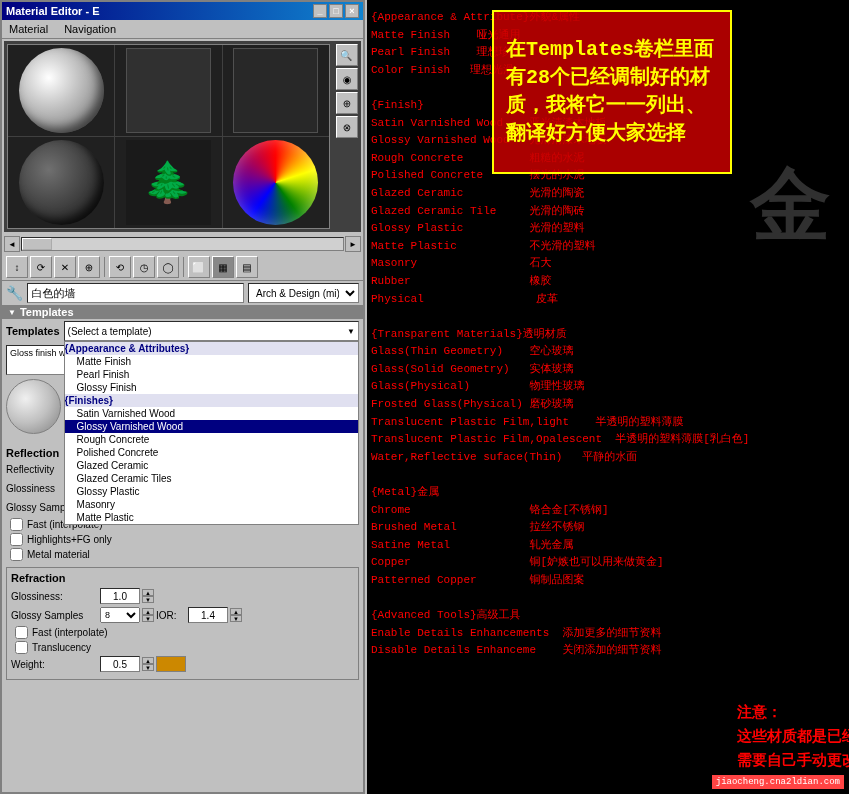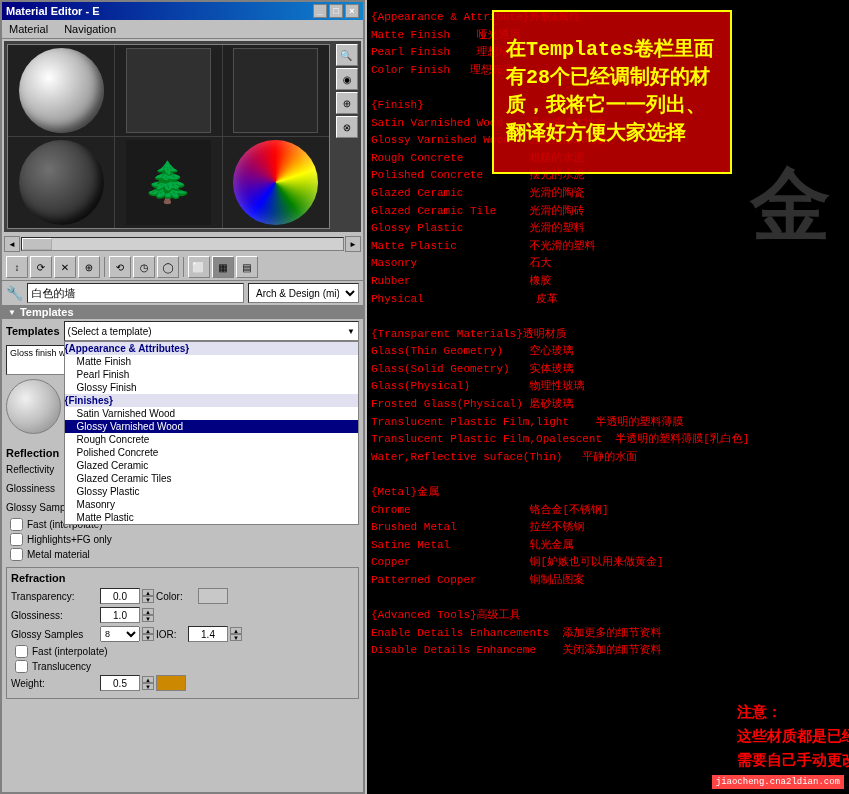--- a/index.html
+++ b/index.html
@@ -661,32 +661,20 @@
       <span class="checkbox-label">Highlights+FG only</span>
     </div>
     <div class="checkbox-row">
       <input type="checkbox" style="">
       <span class="checkbox-label">Metal material</span>
     </div>
   </div>
 
   <div class="refraction-section">
     <div class="refraction-title">Refraction</div>
-    <div class="prop-row">
-      <span class="prop-name">Transparency:</span>
-      <div class="prop-controls">
-        <input class="spinbox" type="text" value="0.0" style="">
-        <div class="spin-arrows">
-          <div class="spin-up">▲</div>
-          <div class="spin-down">▼</div>
-        </div>
-        <span class="prop-name" style="width:40px;">Color:</span>
-        <div class="color-swatch" style="background:#c8c8c8;"></div>
-      </div>
-    </div>
     <div class="prop-row">
       <span class="prop-name">Glossiness:</span>
       <div class="prop-controls">
         <input class="spinbox" type="text" value="1.0" style="">
         <div class="spin-arrows">
           <div class="spin-up">▲</div>
           <div class="spin-down">▼</div>
         </div>
       </div>
     </div>

